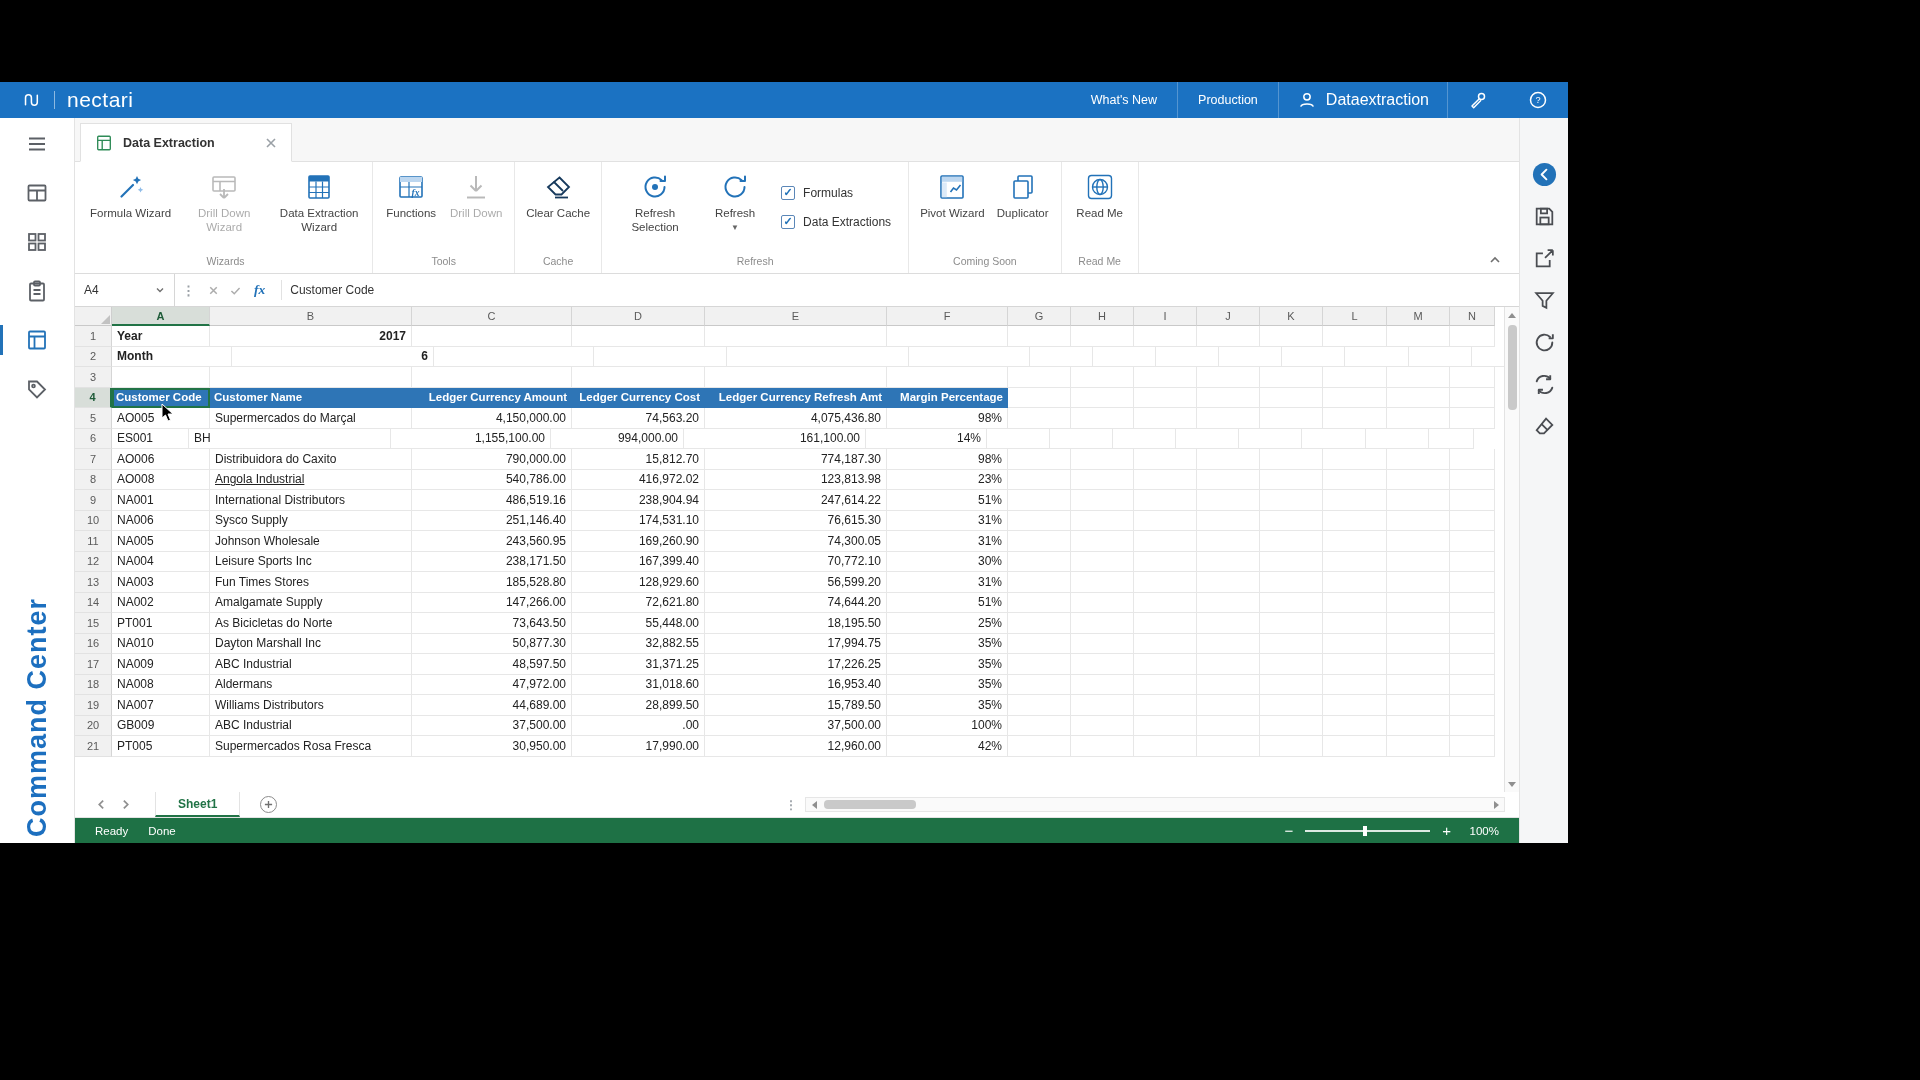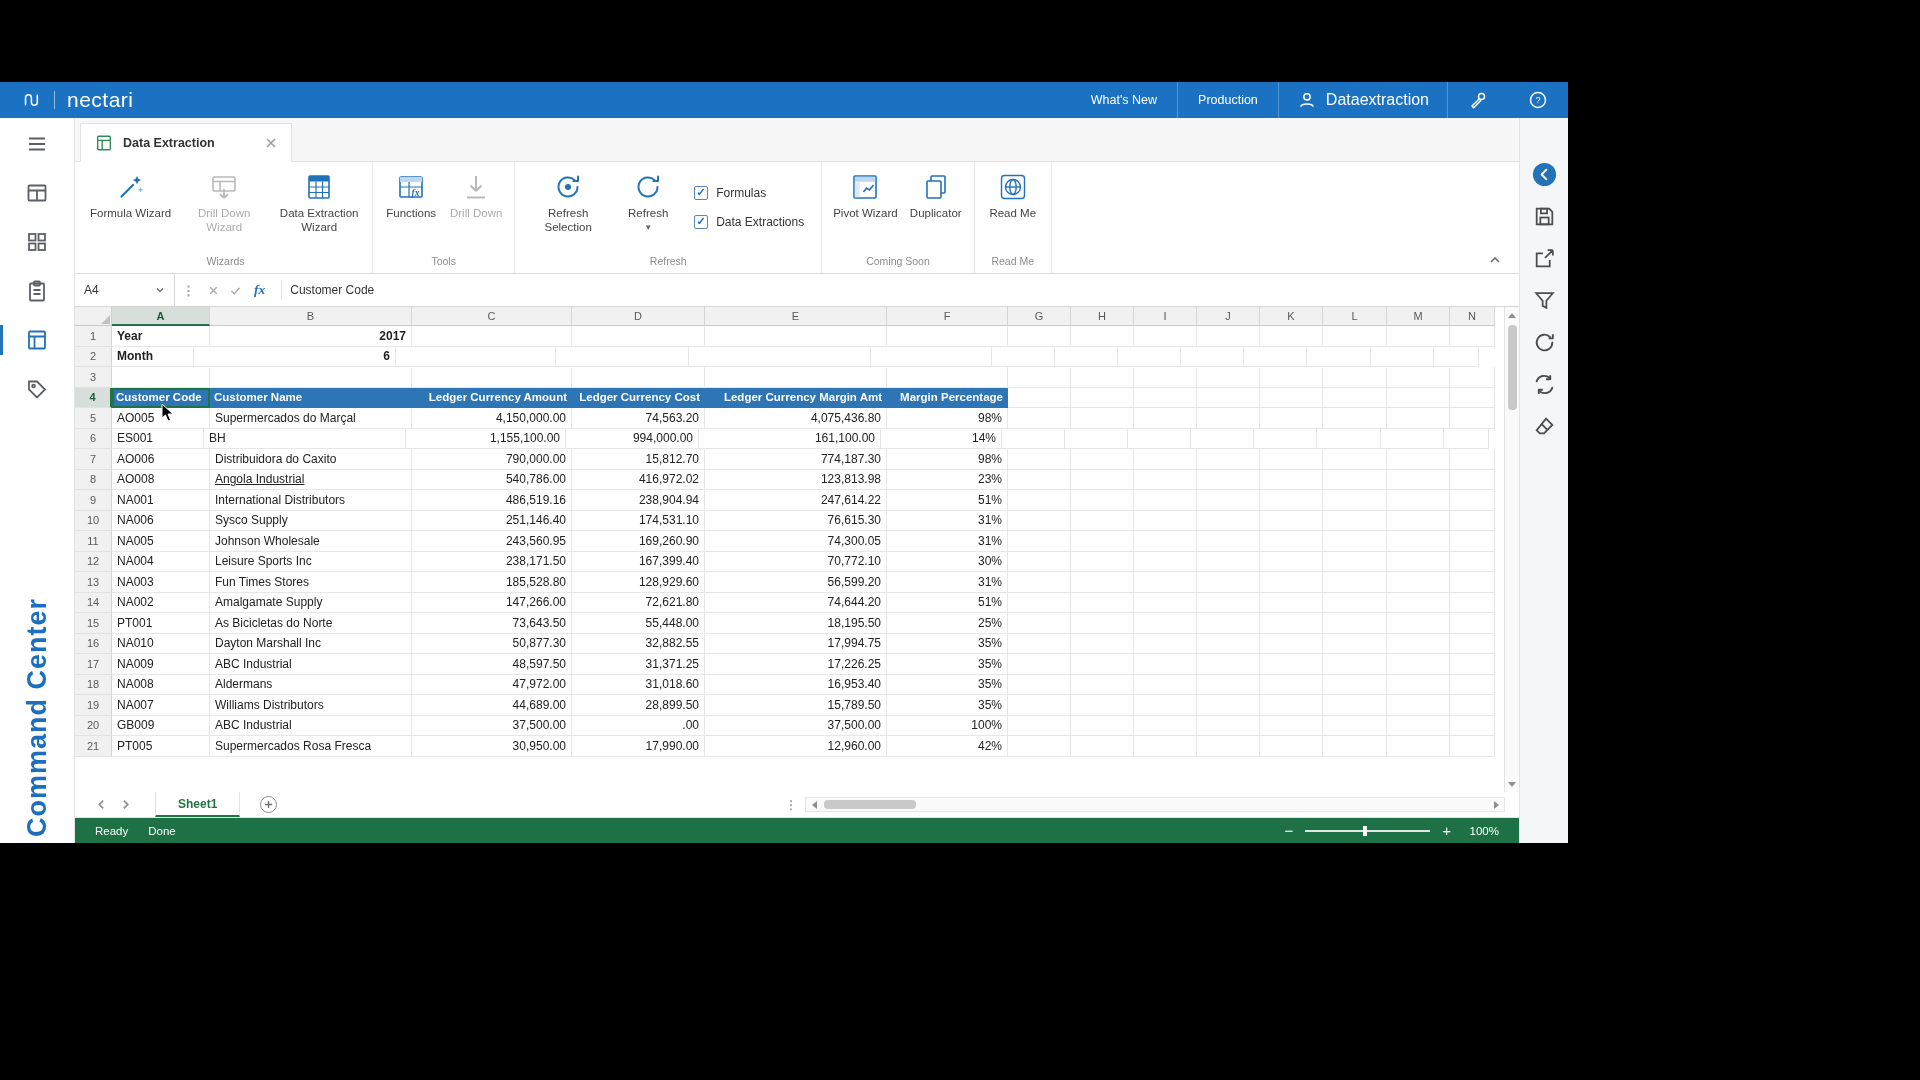--- a/index.html
+++ b/index.html
@@ -322,20 +322,35 @@
                 </span>
                 <span class="rlabel">Drill Down</span>
               </div>
             </div>
             <div class="glabel">Tools</div>
           </div>
           <div class="rgroup">
             <div class="rbtns">
               <div class="rbtn">
                 <span class="ricon">
+                  <svg viewBox="0 0 30 30" fill="none" stroke="#16395C" stroke-width="1.8">
+                    <path d="M16.5 5.5L26 15l-7.5 7.5h-6L5 15z"></path>
+                    <path d="M10.5 9.5L20 19"></path>
+                    <path d="M12 25.5h13"></path>
+                  </svg>
+                </span>
+                <span class="rlabel">Clear Cache</span>
+              </div>
+            </div>
+            <div class="glabel">Cache</div>
+          </div>
+          <div class="rgroup">
+            <div class="rbtns">
+              <div class="rbtn">
+                <span class="ricon">
                   <svg viewBox="0 0 30 30" fill="none" stroke="#2272B8" stroke-width="2">
                     <path d="M24.5 15a9.5 9.5 0 1 1-2.9-6.85" stroke-linecap="round"></path>
                     <path d="M25 4.5V9h-4.5" stroke-linecap="round" stroke-linejoin="round"></path>
                     <circle cx="15" cy="15" r="3" fill="#2272B8" stroke="none"></circle>
                   </svg>
                 </span>
                 <span class="rlabel">Refresh Selection</span>
               </div>
               <div class="rbtn">
                 <span class="ricon">
@@ -462,21 +477,21 @@
             <div class="gcell" style="width: 63px;"></div>
             <div class="gcell" style="width: 63px;"></div>
             <div class="gcell" style="width: 63px;"></div>
             <div class="gcell" style="width: 63px;"></div>
             <div class="gcell" style="width: 63px;"></div>
             <div class="gcell" style="width: 64px;"></div>
             <div class="gcell" style="width: 63px;"></div>
             <div class="gcell" style="width: 45px;"></div>
           </div><div class="grow drow">
             <div class="ggut">2</div>
-            <div class="gcell b" style="width: 82px;">Month</div>
+            <div class="gcell b" style="width: 120px;">Month</div>
             <div class="gcell b num" style="width: 202px;">6</div>
             <div class="gcell" style="width: 160px;"></div>
             <div class="gcell" style="width: 133px;"></div>
             <div class="gcell" style="width: 182px;"></div>
             <div class="gcell" style="width: 121px;"></div>
             <div class="gcell" style="width: 63px;"></div>
             <div class="gcell" style="width: 63px;"></div>
             <div class="gcell" style="width: 63px;"></div>
             <div class="gcell" style="width: 63px;"></div>
             <div class="gcell" style="width: 63px;"></div>
@@ -498,21 +513,21 @@
             <div class="gcell" style="width: 63px;"></div>
             <div class="gcell" style="width: 64px;"></div>
             <div class="gcell" style="width: 63px;"></div>
             <div class="gcell" style="width: 45px;"></div>
           </div><div class="grow drow">
             <div class="ggut hl">4</div>
             <div class="gcell th" style="width: 98px;">Customer Code</div>
             <div class="gcell th" style="width: 202px;">Customer Name</div>
             <div class="gcell th num" style="width: 160px;">Ledger Currency Amount</div>
             <div class="gcell th num" style="width: 133px;">Ledger Currency Cost</div>
-            <div class="gcell th num" style="width: 182px;">Ledger Currency Margin Amt</div>
+            <div class="gcell th num" style="width: 182px;">Ledger Currency Refresh Amt</div>
             <div class="gcell th num" style="width: 121px;">Margin Percentage</div>
             <div class="gcell" style="width: 63px;"></div>
             <div class="gcell" style="width: 63px;"></div>
             <div class="gcell" style="width: 63px;"></div>
             <div class="gcell" style="width: 63px;"></div>
             <div class="gcell" style="width: 63px;"></div>
             <div class="gcell" style="width: 64px;"></div>
             <div class="gcell" style="width: 63px;"></div>
             <div class="gcell" style="width: 45px;"></div>
           </div><div class="grow drow">
@@ -526,21 +541,21 @@
             <div class="gcell" style="width: 63px;"></div>
             <div class="gcell" style="width: 63px;"></div>
             <div class="gcell" style="width: 63px;"></div>
             <div class="gcell" style="width: 63px;"></div>
             <div class="gcell" style="width: 63px;"></div>
             <div class="gcell" style="width: 64px;"></div>
             <div class="gcell" style="width: 63px;"></div>
             <div class="gcell" style="width: 45px;"></div>
           </div><div class="grow drow">
             <div class="ggut">6</div>
-            <div class="gcell" style="width: 92px;">ES001</div>
+            <div class="gcell" style="width: 77px;">ES001</div>
             <div class="gcell" style="width: 202px;">BH</div>
             <div class="gcell num" style="width: 160px;">1,155,100.00</div>
             <div class="gcell num" style="width: 133px;">994,000.00</div>
             <div class="gcell num" style="width: 182px;">161,100.00</div>
             <div class="gcell num" style="width: 121px;">14%</div>
             <div class="gcell" style="width: 63px;"></div>
             <div class="gcell" style="width: 63px;"></div>
             <div class="gcell" style="width: 63px;"></div>
             <div class="gcell" style="width: 63px;"></div>
             <div class="gcell" style="width: 63px;"></div>

